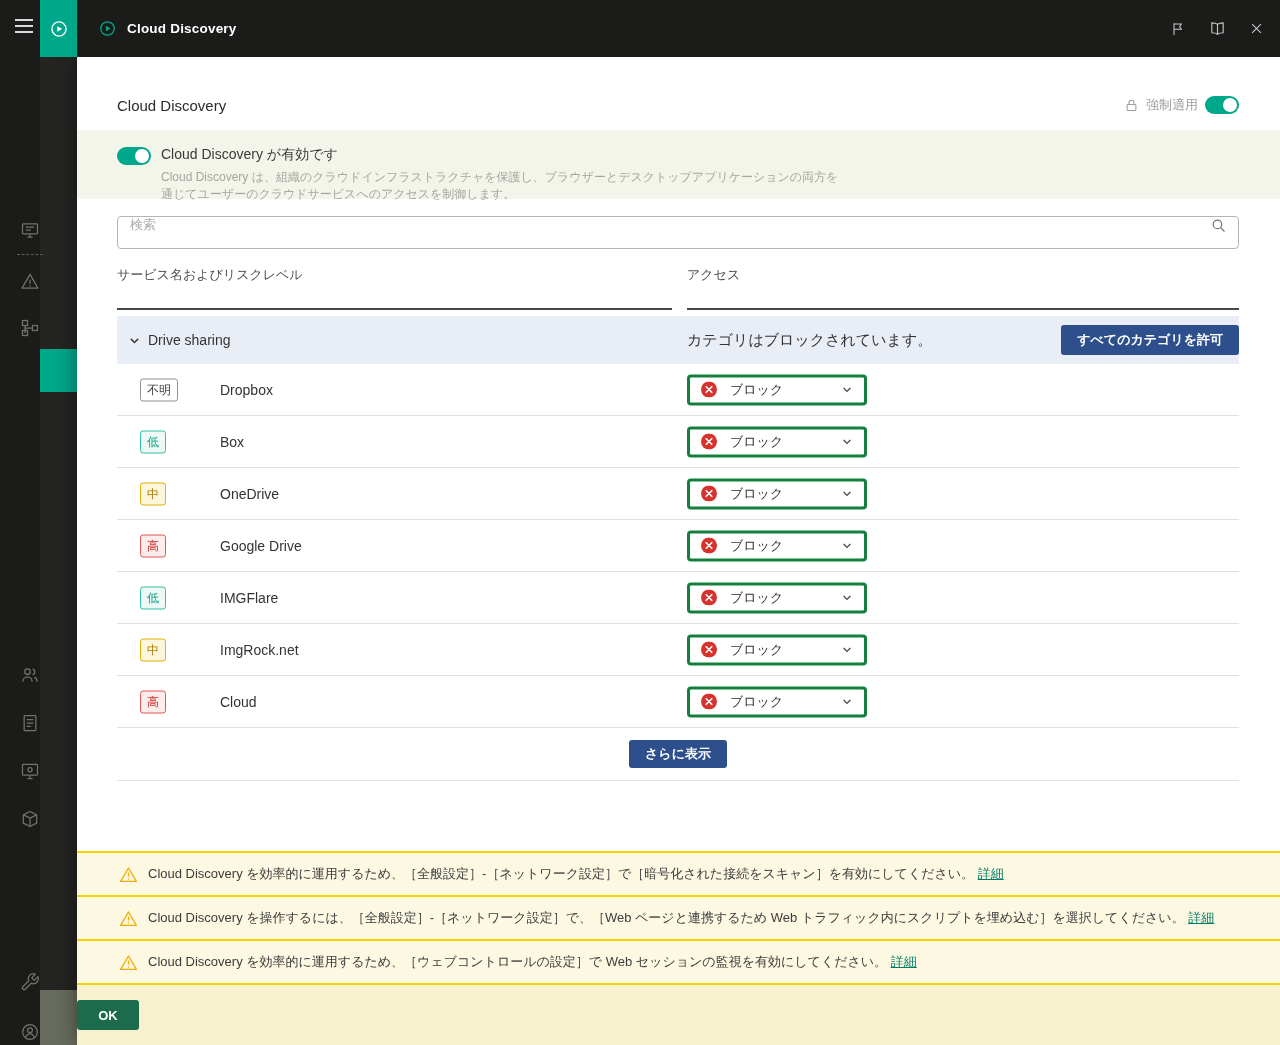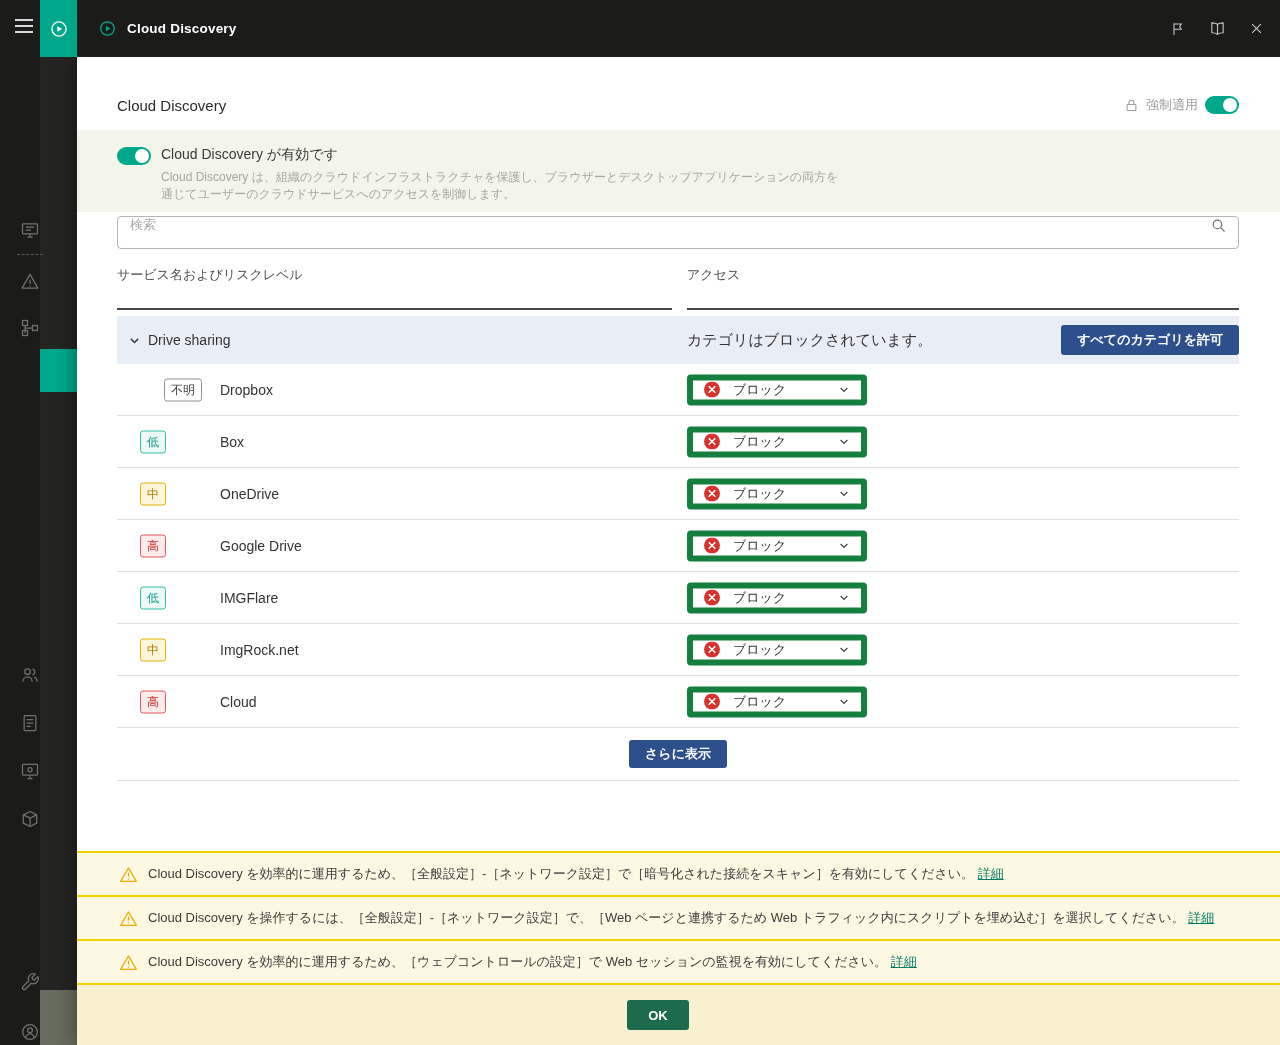--- a/index.html
+++ b/index.html
@@ -32,21 +32,21 @@
              box-shadow:0 0 20px rgba(0,0,0,0.45); }
 
   .page-header { position:absolute; left:40px; right:41px; top:33px; height:30px; display:flex; align-items:center; }
   .page-title { font-size:15px; color:#2b2b2b; }
   .enforce-group { margin-left:auto; display:flex; align-items:center; gap:7px; color:#9e9e9e; }
   .enforce-label { font-size:13px; color:#9e9e9e; }
 
   .toggle { width:34px; height:18px; border-radius:9px; background:#00a88b; position:relative; cursor:pointer; flex:0 0 auto; }
   .toggle::after { content:""; position:absolute; right:2px; top:2px; width:14px; height:14px; border-radius:50%; background:#ffffff; }
 
-  .status-banner { position:absolute; left:0; right:0; top:73px; height:82px; background:#f3f5ea;
+  .status-banner { position:absolute; left:0; right:0; top:73px; height:69px; background:#f3f5ea;
                    display:flex; padding:16px 42px 0 40px; gap:10px; }
   .status-banner .toggle { margin-top:1px; }
   .sb-text { }
   .sb-title { font-size:14px; color:#3a3a3a; margin-bottom:5px; }
   .sb-desc { font-size:12px; color:#a6a69f; line-height:1.45; max-width:680px; }
 
   .searchbox { position:absolute; left:40px; right:41px; top:159px; height:33px; border:1px solid #b5b5b5;
                border-radius:4px; display:flex; align-items:flex-start; background:#fff; }
   .searchbox input { flex:1; border:none; outline:none; font-size:13px; color:#333; padding:0 12px;
                      font-family:"Liberation Sans", sans-serif; background:transparent; }
@@ -65,45 +65,45 @@
   .cat-status { position:absolute; left:570px; font-size:15px; color:#333; }
   .allow-btn { position:absolute; right:0; top:9px; height:30px; padding:0 16px; background:#2d4f8c; color:#fff;
                font-size:13px; font-weight:bold; border:none; border-radius:3px; cursor:pointer;
                font-family:"Liberation Sans", sans-serif; }
 
   .rows { position:absolute; left:40px; width:1122px; top:307px; }
   .svc-row { position:relative; height:52px; border-bottom:1px solid #e0e0e0; }
   .badge { position:absolute; left:23px; top:50%; transform:translateY(-50%);
            display:inline-flex; align-items:center; justify-content:center; height:23px; padding:0 6px;
            border:1px solid #8f8f8f; border-radius:3px; font-size:12px; background:#fff; color:#3c3c3c; }
-  .risk-unknown { border-color:#909090; color:#3c3c3c; background:#ffffff;margin-left:24px; }
+  .risk-unknown { border-color:#909090; color:#3c3c3c; background:#ffffff; }
   .risk-low     { border-color:#33bfa6; color:#0f9d84; background:#ecf9f5; }
   .risk-medium  { border-color:#e3b200; color:#a87e00; background:#fdf6dc; }
   .risk-high    { border-color:#e25656; color:#cc3333; background:#fdecec; }
   .svc-name { position:absolute; left:103px; top:50%; transform:translateY(-50%); font-size:14px; color:#333; }
   .dropdown { position:absolute; left:570px; top:50%; transform:translateY(-50%); width:180px; height:31px;
-              border:6px solid #15803d; border-radius:4px; background:#fff; display:flex; align-items:center;
+              border:3px solid #15803d; border-radius:4px; background:#fff; display:flex; align-items:center;
               padding:0 11px; cursor:pointer; }
   .dd-label { font-size:13px; color:#333; margin-left:13px; }
   .dd-chevron { margin-left:auto; display:flex; color:#4a4a4a; }
   .block-icon { display:flex; }
 
   .more-row { position:absolute; left:40px; width:1122px; top:671px; height:53px; border-bottom:1px solid #e3e3e3;
               display:flex; align-items:center; justify-content:center; }
   .more-btn { height:28px; padding:0 16px; background:#2d4f8c; color:#fff; font-size:13px; font-weight:bold;
               border:none; border-radius:3px; cursor:pointer; font-family:"Liberation Sans", sans-serif; }
 
   
   .bottom { position:absolute; left:0; right:0; bottom:0; }
   .warnings { border-top:2px solid #f3d400; }
   .warning { background:#fcf8e2; border-bottom:2px solid #f3d400; padding:11px 42px; display:flex; gap:10px; }
   .warn-icon { flex:0 0 auto; display:flex; margin-top:1px; }
   .warn-body { font-size:13px; color:#3c3c3c; line-height:1.5; }
   .warn-link { color:#007a65; text-decoration:underline; cursor:pointer; }
-  .footer { height:60px; background:#f8f1d0; display:flex; align-items:center; justify-content:center; padding-right:41px; }
+  .footer { height:60px; background:#f8f1d0; display:flex; align-items:center; justify-content:flex-start; padding-right:41px; }
   .ok-btn { width:62px; height:30px; background:#1c6b4d; color:#fff; font-size:13px; font-weight:bold;
             border:none; border-radius:3px; cursor:pointer; font-family:"Liberation Sans", sans-serif; }
 
   svg { display:block; }
 </style>
 </head>
 <body>
 
 <div class="app">
 

